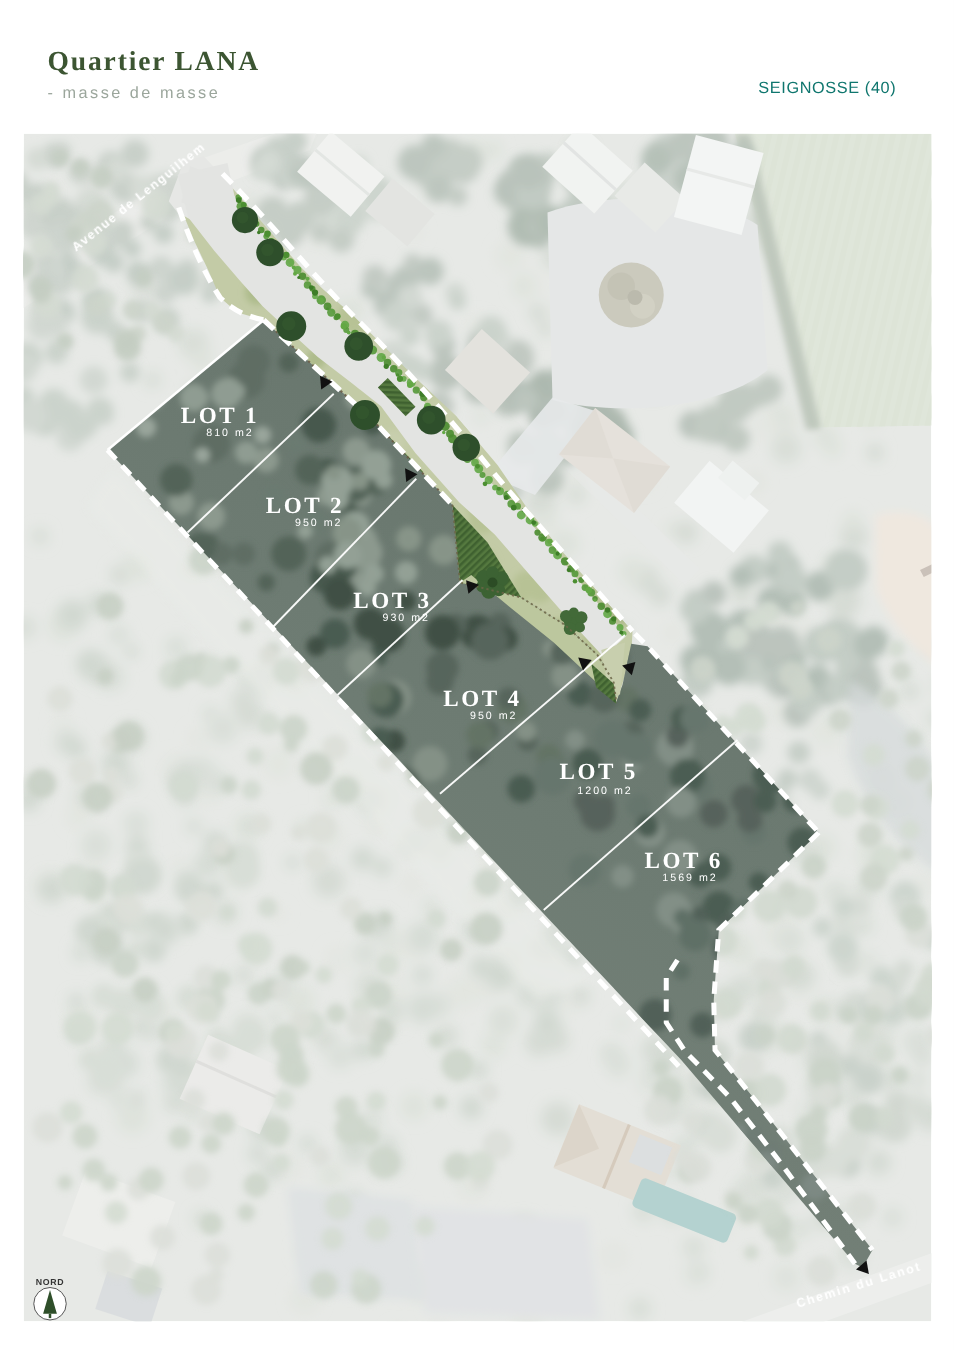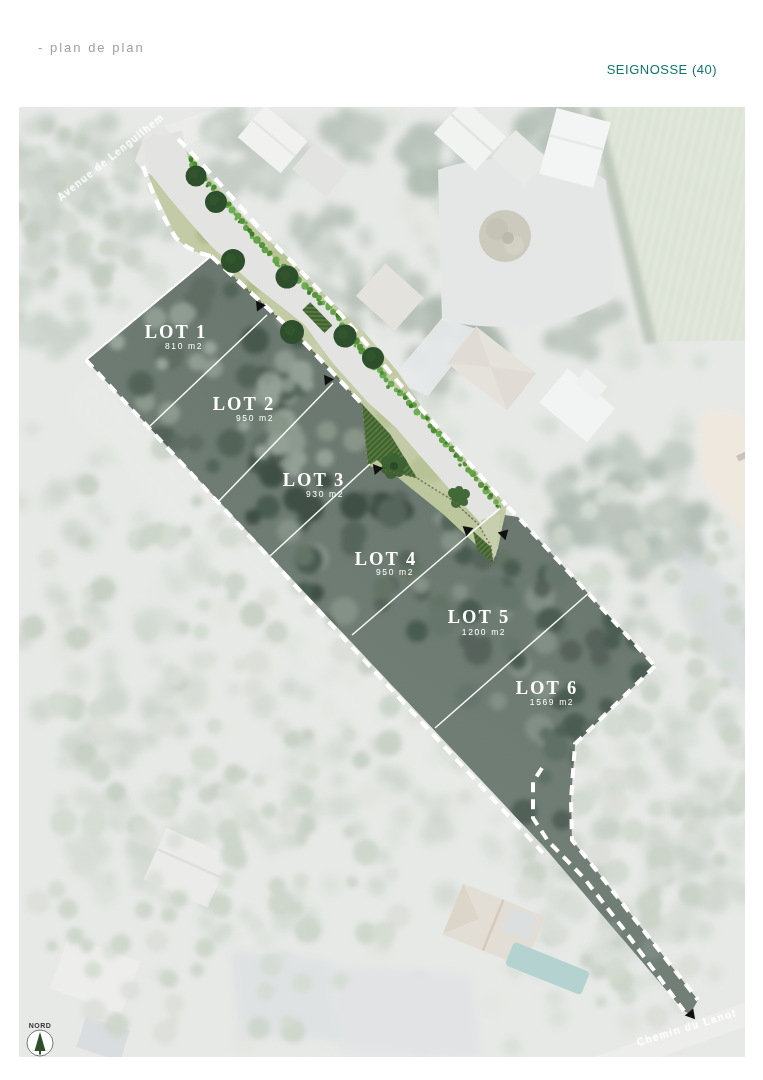--- a/index.html
+++ b/index.html
@@ -4,22 +4,23 @@
 html,body{margin:0;padding:0;background:#fff;width:763px;height:1080px;overflow:hidden;}
 body{font-family:"Liberation Sans", sans-serif;}
 .hdr{position:absolute;left:38px;top:36px;}
 .title{font-family:"Liberation Serif", serif;font-weight:bold;font-size:22px;color:#3c5532;letter-spacing:1.5px;}
 .sub{color:#9ba69c;font-size:13px;letter-spacing:2px;margin-top:4px;}
 .loc{position:absolute;right:46px;top:62px;color:#0f766e;font-size:13px;letter-spacing:0.5px;}
 </style></head>
 <body>
 
 <div class="hdr">
+    <div class="title">Quartier LANA</div>
 
-<div class="sub">- plan de plan</div>
+<div class="sub">- masse de masse</div>
   </div>
 
 <div class="loc">SEIGNOSSE (40)</div>
 
 <svg width="763" height="1080" viewBox="0 0 763 1080" xmlns="http://www.w3.org/2000/svg" style="position:absolute;left:0;top:0;">
 
 <defs>
 <linearGradient id="lotgrad" x1="0.75" y1="0.05" x2="0.25" y2="0.95">
 <stop offset="0" stop-color="#66746b"></stop>
         <stop offset="0.5" stop-color="#6e7c73"></stop>

